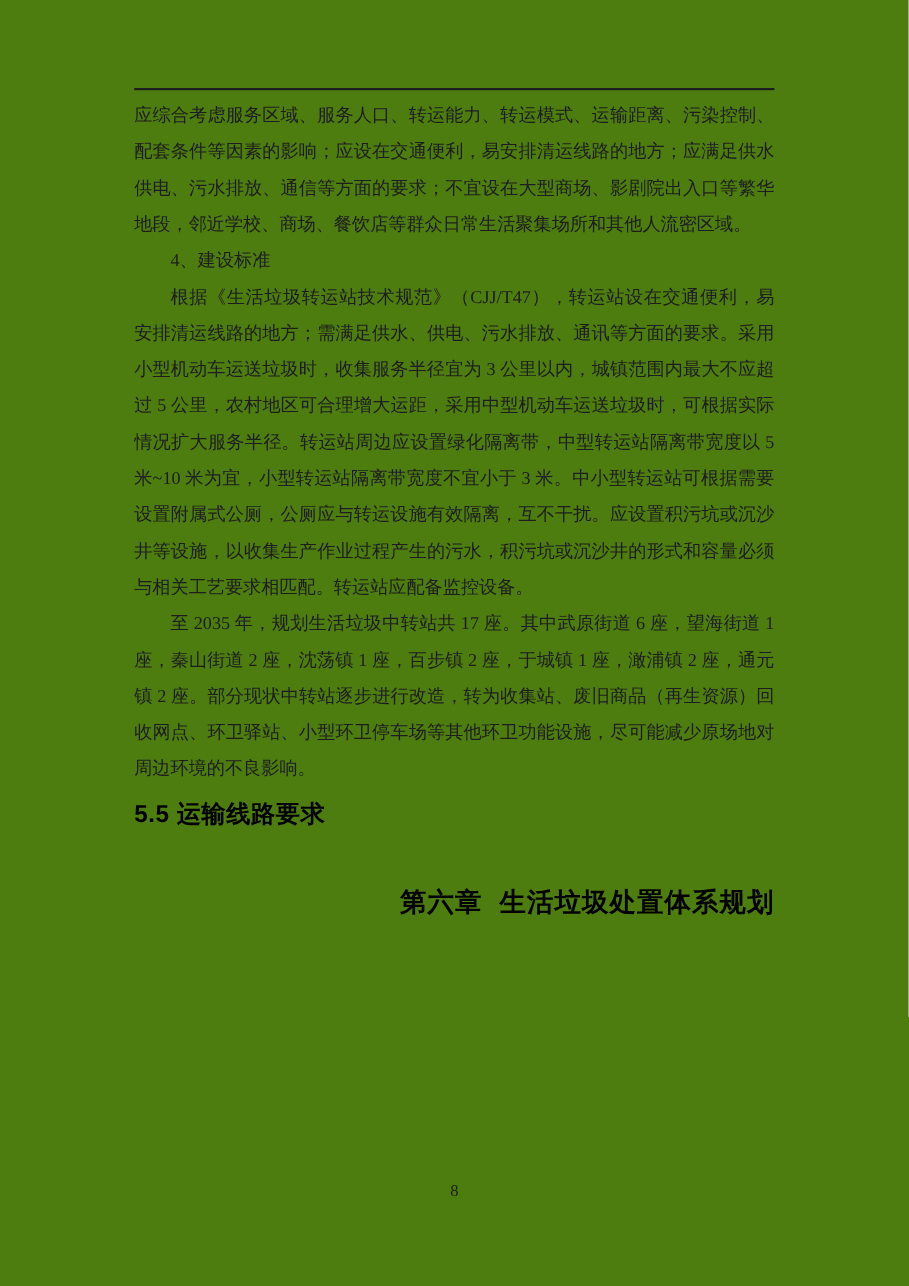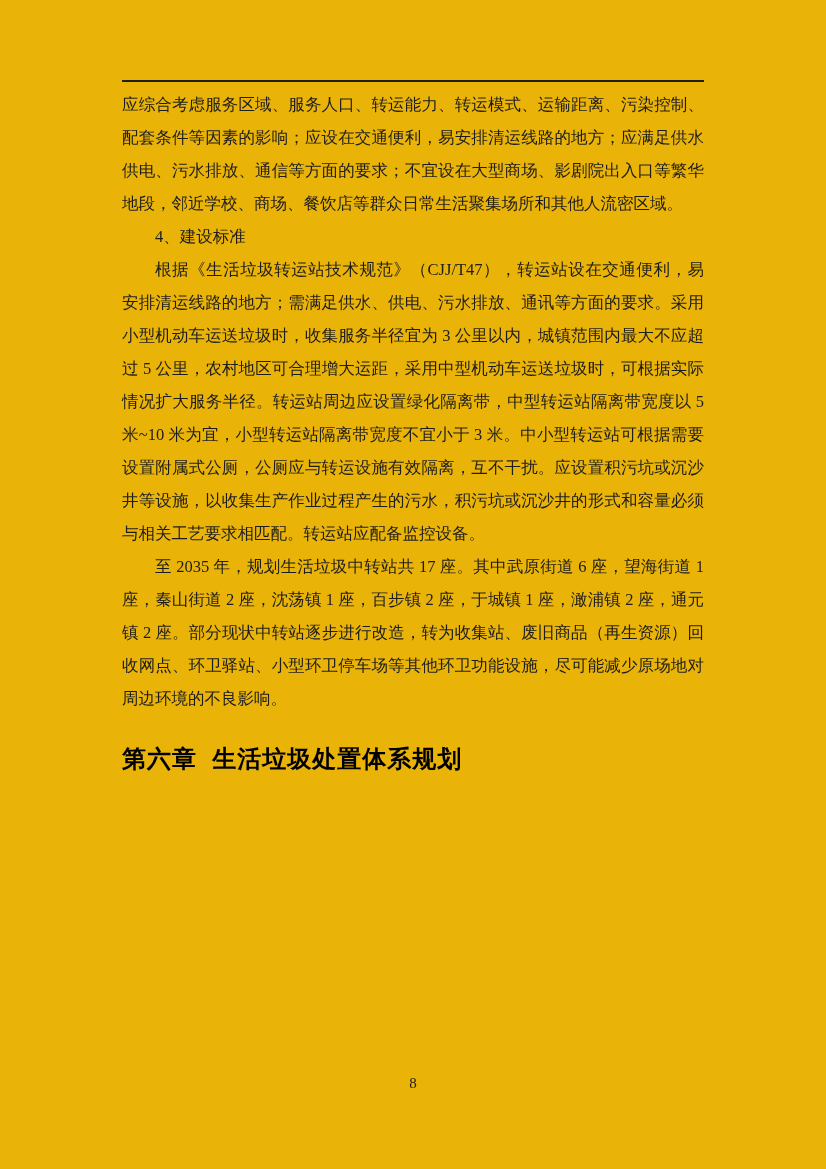--- a/index.html
+++ b/index.html
@@ -1,21 +1,21 @@
 <!DOCTYPE html>
 <html><head>
 <meta charset="utf-8">
 <style>
   html, body { margin: 0; padding: 0; background: #e8e8e8; }
   .page {
     position: relative;
     width: 826px;
     height: 1169px;
     margin: 0 auto;
-    background: #eab308;
+    background: #4d7c0f;
     overflow: hidden;
   }
   .header-rule {
     position: absolute;
     left: 122px;
     top: 80px;
     width: 582px;
     height: 2px;
     background: #1f1f1f;
   }
@@ -39,28 +39,28 @@
     margin: 8px 0 2px 0;
     font-family: "Liberation Sans", "DejaVu Sans", sans-serif;
     font-weight: bold;
     font-size: 22px;
     line-height: 34px;
     letter-spacing: 0.5px;
     color: #000000;
     text-align: left;
   }
   h1.chapter {
-    margin: 24px 0 0 0;
+    margin: 44px 0 0 0;
     font-family: "Liberation Sans", "DejaVu Sans", sans-serif;
     font-weight: bold;
     font-size: 24px;
     line-height: 40px;
     letter-spacing: 1px;
     color: #000000;
-    text-align: left;
+    text-align: right;
     white-space: pre-wrap;
   }
   h2.section-after-chapter { margin-top: 10px; }
   .page-number {
     position: absolute;
     left: 0;
     right: 0;
     top: 1072px;
     text-align: center;
     font-family: "Liberation Serif", "DejaVu Serif", serif;
@@ -80,20 +80,21 @@
 
     <p class="body">应综合考虑服务区域、服务人口、转运能力、转运模式、运输距离、污染控制、配套条件等因素的影响；应设在交通便利，易安排清运线路的地方；应满足供水供电、污水排放、通信等方面的要求；不宜设在大型商场、影剧院出入口等繁华地段，邻近学校、商场、餐饮店等群众日常生活聚集场所和其他人流密区域。</p>
 
     <p class="body indent">4、建设标准</p>
 
     <p class="body indent">根据《生活垃圾转运站技术规范》（CJJ/T47），转运站设在交通便利，易安排清运线路的地方；需满足供水、供电、污水排放、通讯等方面的要求。采用小型机动车运送垃圾时，收集服务半径宜为 3 公里以内，城镇范围内最大不应超过 5 公里，农村地区可合理增大运距，采用中型机动车运送垃圾时，可根据实际情况扩大服务半径。转运站周边应设置绿化隔离带，中型转运站隔离带宽度以 5 米~10 米为宜，小型转运站隔离带宽度不宜小于 3 米。中小型转运站可根据需要设置附属式公厕，公厕应与转运设施有效隔离，互不干扰。应设置积污坑或沉沙井等设施，以收集生产作业过程产生的污水，积污坑或沉沙井的形式和容量必须与相关工艺要求相匹配。转运站应配备监控设备。</p>
 
 
     <p class="body indent">至 2035 年，规划生活垃圾中转站共 17 座。其中武原街道 6 座，望海街道 1 座，秦山街道 2 座，沈荡镇 1 座，百步镇 2 座，于城镇 1 座，澉浦镇 2 座，通元镇 2 座。部分现状中转站逐步进行改造，转为收集站、废旧商品（再生资源）回收网点、环卫驿站、小型环卫停车场等其他环卫功能设施，尽可能减少原场地对周边环境的不良影响。</p>
 
+    <h2 class="section">5.5 运输线路要求</h2>
 
 
     <h1 class="chapter">第六章  生活垃圾处置体系规划</h1>
 
 
   </main>
 
   <div class="page-number">8</div>
 
 </div>

